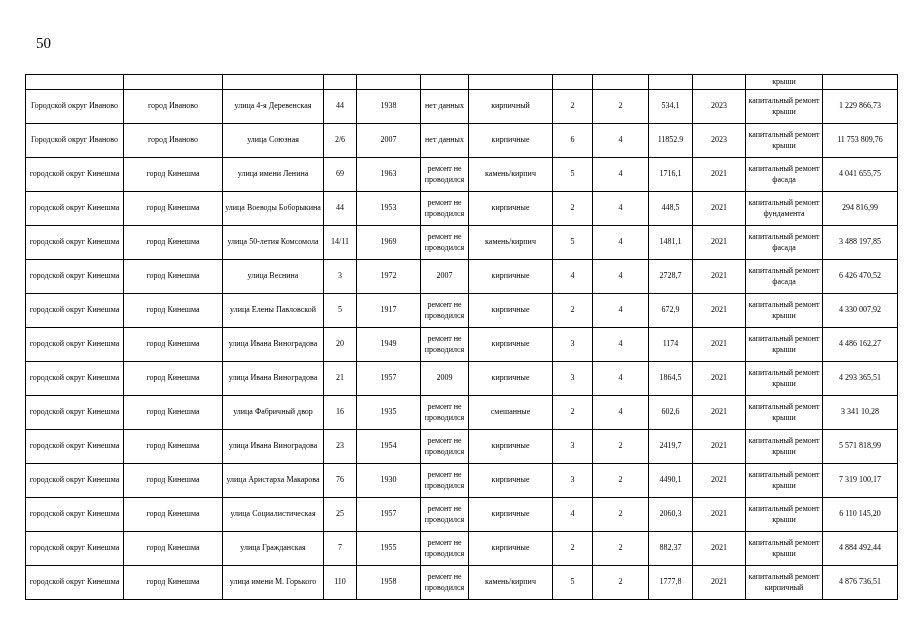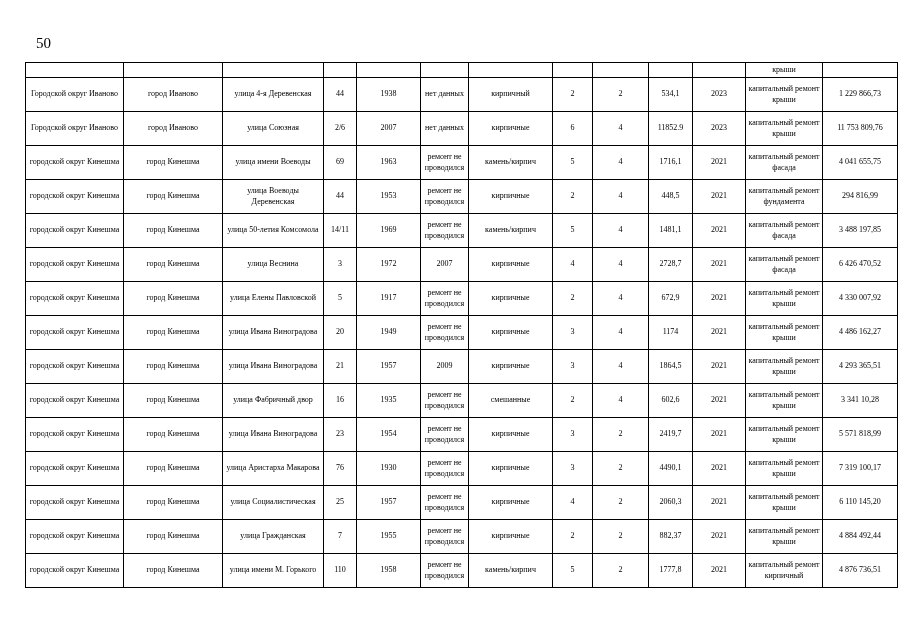--- a/index.html
+++ b/index.html
@@ -13,21 +13,21 @@
   }
   .page-number {
     position: absolute;
     top: 35px; left: 0; width: 100%;
     text-align: left;
     font-size: 15px;
     padding-left: 36px;
   }
   table.registry {
     position: absolute;
-    top: 62px; left: 25px;
+    top: 74px; left: 25px;
     width: 872px;
     border-collapse: collapse;
     table-layout: fixed;
   }
   table.registry td {
     border: 1px solid #000;
     font-size: 8px;
     line-height: 1.3;
     text-align: center;
     vertical-align: middle;
@@ -101,36 +101,36 @@
     <td>6</td>
     <td>4</td>
     <td>11852.9</td>
     <td>2023</td>
     <td>капитальный ремонт крыши</td>
     <td>11 753 809,76</td>
   </tr>
       <tr class="data-row">
     <td>городской округ Кинешма</td>
     <td>город Кинешма</td>
-    <td>улица имени Воеводы</td>
+    <td>улица имени Ленина</td>
     <td>69</td>
     <td>1963</td>
     <td>ремонт не проводился</td>
     <td>камень/кирпич</td>
     <td>5</td>
     <td>4</td>
     <td>1716,1</td>
     <td>2021</td>
     <td>капитальный ремонт фасада</td>
     <td>4 041 655,75</td>
   </tr>
       <tr class="data-row">
     <td>городской округ Кинешма</td>
     <td>город Кинешма</td>
-    <td>улица Воеводы Деревенская</td>
+    <td>улица Воеводы Боборыкина</td>
     <td>44</td>
     <td>1953</td>
     <td>ремонт не проводился</td>
     <td>кирпичные</td>
     <td>2</td>
     <td>4</td>
     <td>448,5</td>
     <td>2021</td>
     <td>капитальный ремонт фундамента</td>
     <td>294 816,99</td>

